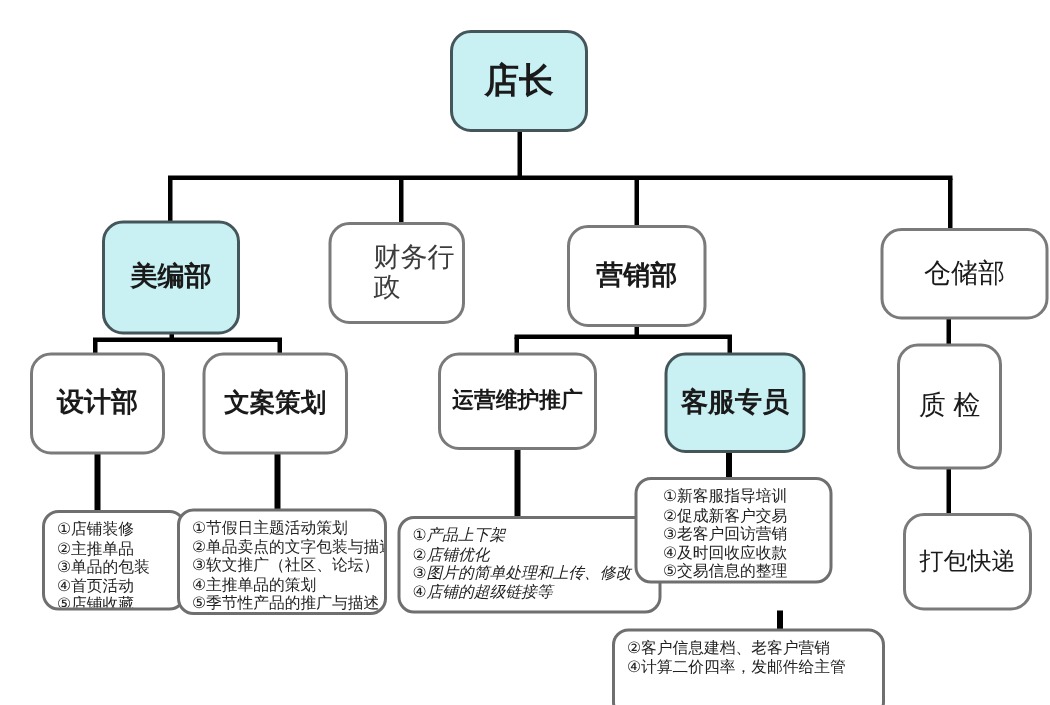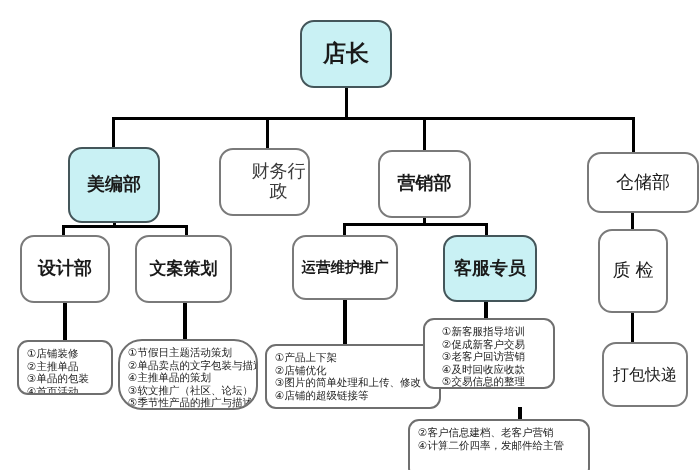--- a/index.html
+++ b/index.html
@@ -14,21 +14,20 @@
   }
   .node {
     position: absolute;
     box-sizing: border-box;
     display: flex;
     align-items: center;
     justify-content: center;
     background: #ffffff;
     border: 2px solid #7a7a7a;
     border-radius: 14px;
-    text-align: center;
     line-height: 1.1;
   }
   .node.hl { background: #c9f1f4; border-color: #44565a; }
   .bold { font-weight: bold; }
   .listbox {
     position: absolute;
     box-sizing: border-box;
     background: #ffffff;
     border: 2px solid #6f6f6f;
     border-radius: 11px;
@@ -46,23 +45,23 @@
   #n-finance-admin { left:219px; top:148px; width:91px;  height:68px; font-size:18px; color:#3c3c3c;padding-left:28px; }
   #n-marketing     { left:378px; top:150px; width:93px;  height:68px; font-size:18px; }
   #n-warehouse     { left:587px; top:152px; width:112px;  height:61px; font-size:18px; }
   #n-design        { left:20px;  top:235px; width:90px;  height:68px; font-size:18px; }
   #n-copywriting   { left:135px; top:235px; width:97px;  height:68px; font-size:17px; }
   #n-operation     { left:292px; top:235px; width:106px; height:65px; font-size:14.5px; }
   #n-customer-svc  { left:443px; top:235px; width:94px;  height:67px; font-size:18px; }
   #n-quality       { left:598px; top:229px; width:70px;  height:84px; font-size:18px; }
   #n-packing       { left:602px; top:342px; width:86px;  height:65px; font-size:16px; }
   
-  #lb-design      { left:17px;  top:340px; width:96px;  height:55px; }
-  #lb-copywriting { left:118px; top:339px; width:140px; height:71px;border-radius:24px; }
-  #lb-operation   { left:265px; top:344px; width:176px; height:65px; }
+  #lb-design      { left:28px;  top:340px; width:96px;  height:67px; }
+  #lb-copywriting { left:118px; top:339px; width:140px; height:71px; }
+  #lb-operation   { left:265px; top:344px; width:176px; height:65px;font-style:italic; }
   #lb-customer    { left:423px; top:318px; width:132px; height:71px; padding-left:17px; }
   #lb-customer2   { left:408px; top:419px; width:182px; height:60px; }
   
   #c-root-v      { left:345px; top:87px;  width:3px; height:31px; }
   #c-main-h      { left:112px; top:117px; width:523px; height:3px; }
   #c-art-v       { left:112px; top:119px; width:3px; height:29px; }
   #c-fin-v       { left:266px; top:119px; width:3px; height:30px; }
   #c-mkt-v       { left:423px; top:119px; width:3px; height:32px; }
   #c-wh-v        { left:632px; top:119px; width:3px; height:34px; }
   #c-art-stub    { left:113px; top:212px; width:3px; height:14px; }
@@ -123,22 +122,22 @@
   <div class="listbox" id="lb-design">
       <div>①店铺装修</div>
       <div>②主推单品</div>
       <div>③单品的包装</div>
       <div>④首页活动</div>
       <div>⑤店铺收藏</div>
     </div>
   <div class="listbox" id="lb-copywriting">
       <div>①节假日主题活动策划</div>
       <div>②单品卖点的文字包装与描述</div>
+      <div>③软文推广（社区、论坛）</div>
       <div>④主推单品的策划</div>
-      <div>③软文推广（社区、论坛）</div>
       <div>⑤季节性产品的推广与描述</div>
     </div>
   <div class="listbox" id="lb-operation">
       <div>①产品上下架</div>
       <div>②店铺优化</div>
       <div>③图片的简单处理和上传、修改</div>
       <div>④店铺的超级链接等</div>
     </div>
   <div class="listbox" id="lb-customer">
       <div>①新客服指导培训</div>

